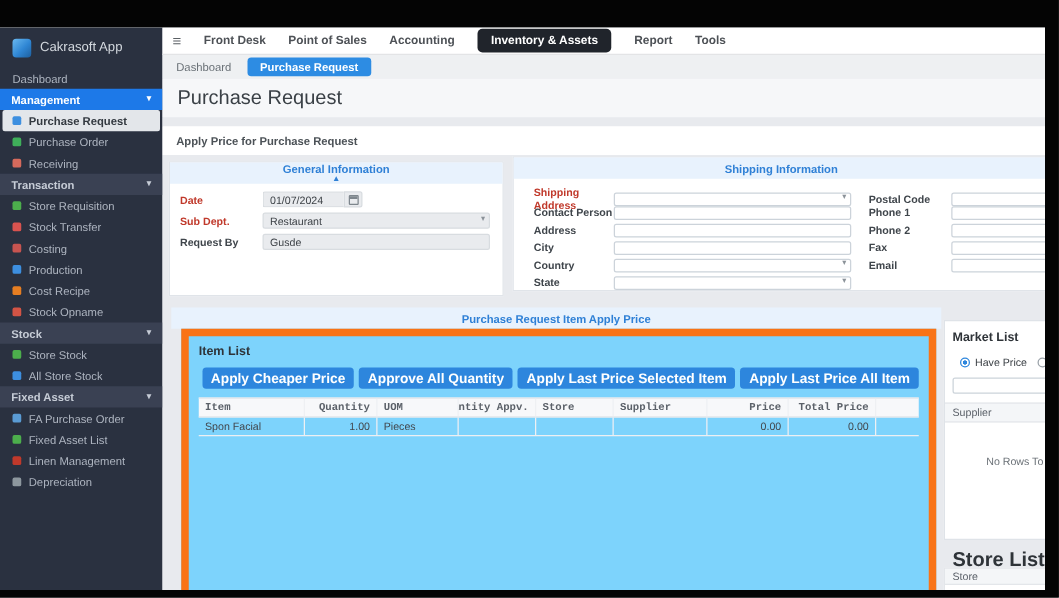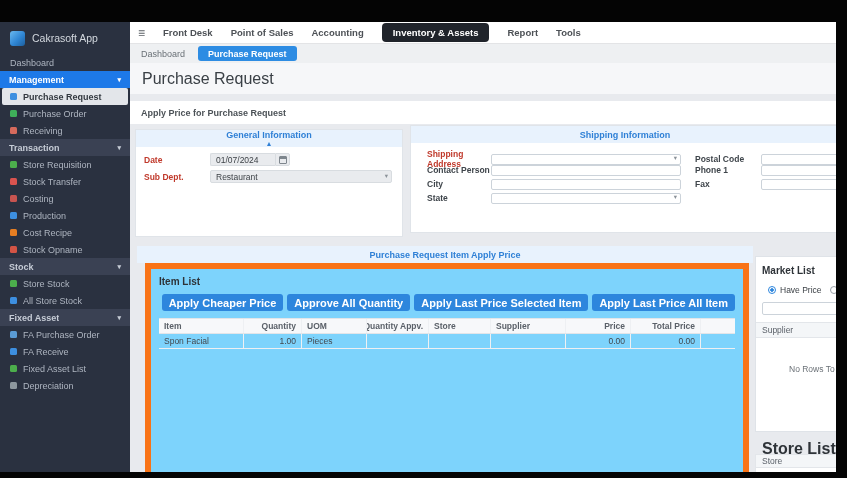--- a/index.html
+++ b/index.html
@@ -64,21 +64,21 @@
   .item-panel{position:absolute;left:7px;top:122px;width:616px;height:287px;}
   .item-head{position:absolute;left:0;top:0;width:100%;box-sizing:border-box;}
   .item-card{position:absolute;left:8px;top:17px;right:4px;bottom:3px;background:#7dd3fc;border:6px solid #f97316;
     padding:7px 8px;box-sizing:border-box;}
   .list-title{font-size:10px;font-weight:700;color:#2e3338;}
   .btn-row{display:flex;justify-content:flex-end;gap:4px;margin-top:7px;}
   .btn{background:#2d86dd;color:#fff;font-size:11px;font-weight:700;height:17px;padding:0 7px;border-radius:3px;
     display:flex;align-items:center;border:none;white-space:nowrap;}
   .tbl{margin-top:7px;font-size:8.5px;}
   .t-head{display:flex;background:#f7f8fa;border-top:1px solid #e2e5e9;border-bottom:1px solid #e2e5e9;height:14px;
-    color:#5b6169;font-weight:700;}
+    color:#5b6169;font-weight:700;font-family:Liberation Mono, monospace;}
   .t-row{display:flex;height:14px;border-bottom:1px solid #edeff2;color:#42474d;}
   .t-cell{padding:0 5px;display:flex;align-items:center;border-right:1px solid #eef0f3;overflow:hidden;
     white-space:nowrap;box-sizing:border-box;flex:0 0 auto;}
   .t-fill{flex:1;border-right:none;}
   .num{justify-content:flex-end;}
 
   
   .market-card{position:absolute;left:625px;top:132px;width:170px;height:176px;background:#fff;
     border:1px solid #dfe3e8;box-sizing:border-box;padding:6px 6px 0;display:flex;flex-direction:column;}
   .mk-title{font-size:10px;font-weight:700;color:#2e3338;margin-top:2px;}
@@ -171,26 +171,26 @@
         </div>
         <div class="sb-section">
           <span class="sb-label">Fixed Asset</span>
           <span class="sb-chev">▾</span>
         </div>
         <div class="sb-item">
           <span class="sb-icon" style="background: rgb(90, 155, 212);"></span>
           <span class="sb-label">FA Purchase Order</span>
         </div>
         <div class="sb-item">
-          <span class="sb-icon" style="background: rgb(61, 143, 224);"></span>
-          <span class="sb-label">FA Receive</span>
-        </div>
-        <div class="sb-item">
           <span class="sb-icon" style="background: rgb(76, 174, 76);"></span>
           <span class="sb-label">Fixed Asset List</span>
+        </div>
+        <div class="sb-item">
+          <span class="sb-icon" style="background: rgb(192, 57, 43);"></span>
+          <span class="sb-label">Linen Management</span>
         </div>
         <div class="sb-item">
           <span class="sb-icon" style="background: rgb(141, 151, 158);"></span>
           <span class="sb-label">Depreciation</span>
         </div>
       </div>
   </div>
 
   <div class="main">
 
@@ -229,20 +229,24 @@
                 <div class="gray-input date-val">01/07/2024</div>
                 <div class="cal-box">
                   <span class="cal-icon"></span>
                 </div>
               </div>
             </div>
             <div class="gi-row">
               <span class="f-label req">Sub Dept.</span>
               <div class="gray-input">Restaurant<span class="dd-arrow">▾</span></div>
             </div>
+            <div class="gi-row">
+              <span class="f-label">Request By</span>
+              <div class="gray-input">Gusde</div>
+            </div>
           </div>
       </div>
 
       <div class="panel sh-panel">
         <div class="p-head">
           <span>Shipping Information</span>
         </div>
         <div class="sh-body" id="sh-body">
             <div class="sh-row">
               <span class="f-label req">Shipping Address</span>
@@ -254,24 +258,40 @@
               <div class="w-input"></div>
             </div>
             <div class="sh-row">
               <span class="f-label">Contact Person</span>
               <div class="w-input"></div>
               <span></span>
               <span class="f-label">Phone 1</span>
               <div class="w-input"></div>
             </div>
             <div class="sh-row">
+              <span class="f-label">Address</span>
+              <div class="w-input"></div>
+              <span></span>
+              <span class="f-label">Phone 2</span>
+              <div class="w-input"></div>
+            </div>
+            <div class="sh-row">
               <span class="f-label">City</span>
               <div class="w-input"></div>
               <span></span>
               <span class="f-label">Fax</span>
+              <div class="w-input"></div>
+            </div>
+            <div class="sh-row">
+              <span class="f-label">Country</span>
+              <div class="w-input">
+                <span class="dd-arrow">▾</span>
+              </div>
+              <span></span>
+              <span class="f-label">Email</span>
               <div class="w-input"></div>
             </div>
             <div class="sh-row">
               <span class="f-label">State</span>
               <div class="w-input">
                 <span class="dd-arrow">▾</span>
               </div>
               <span></span>
             </div>
           </div>

